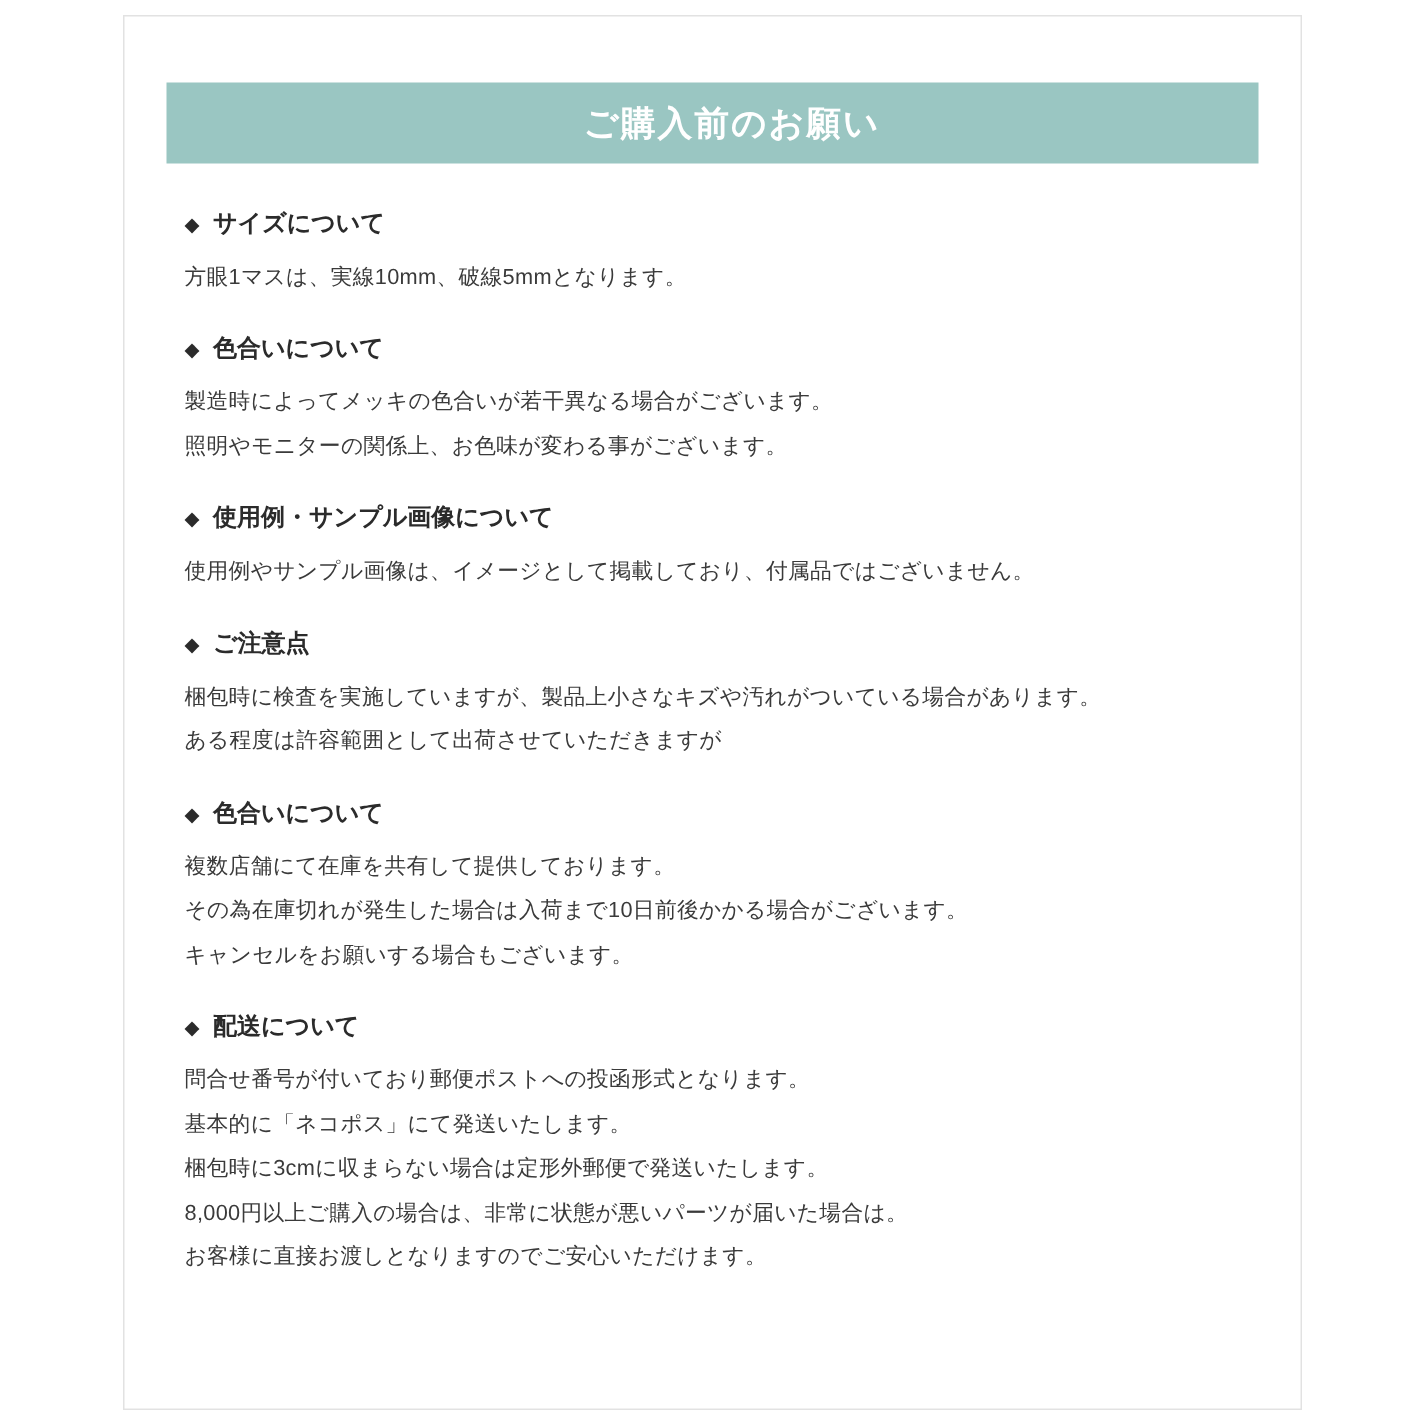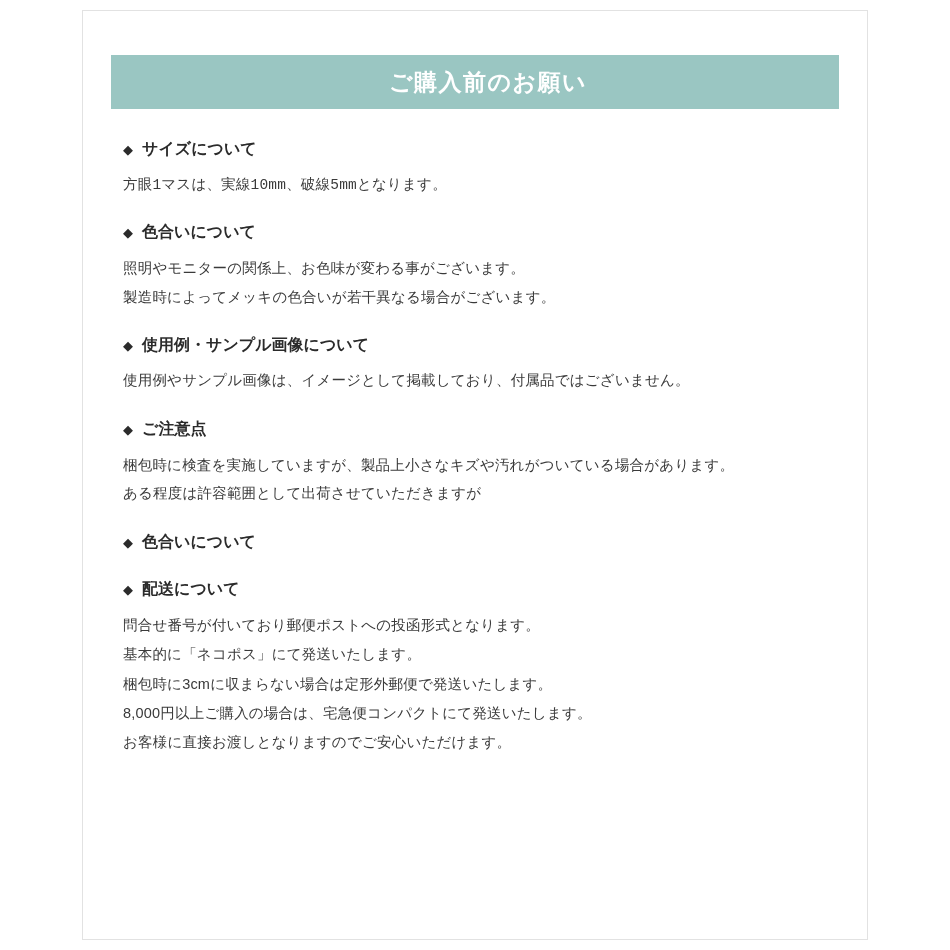--- a/index.html
+++ b/index.html
@@ -70,21 +70,20 @@
   }
   .sec-body p {
     margin: 0 0 7px 0;
     font-size: 14.5px;
     line-height: 1.55;
     color: #3a3a3a;
     letter-spacing: 0.2px;
   }
   .sec-body p:last-child {
     margin-bottom: 0;
-    font-family: Liberation Mono, monospace;
   }
 </style>
 </head>
 <body>
 
 <div class="page">
   <div class="card">
 
     <div class="banner">
       <div class="banner-title">ご購入前のお願い</div>
@@ -99,22 +98,22 @@
         <p>方眼1マスは、実線10mm、破線5mmとなります。</p>
       </div>
     </div>
 
     <div class="section">
       <div class="sec-head">
         <span class="diamond">◆</span>
         <span>色合いについて</span>
       </div>
       <div class="sec-body">
+        <p>製造時によってメッキの色合いが若干異なる場合がございます。</p>
         <p>照明やモニターの関係上、お色味が変わる事がございます。</p>
-        <p>製造時によってメッキの色合いが若干異なる場合がございます。</p>
       </div>
     </div>
 
     <div class="section">
       <div class="sec-head">
         <span class="diamond">◆</span>
         <span>使用例・サンプル画像について</span>
       </div>
       <div class="sec-body">
         <p>使用例やサンプル画像は、イメージとして掲載しており、付属品ではございません。</p>
@@ -130,30 +129,35 @@
         <p>梱包時に検査を実施していますが、製品上小さなキズや汚れがついている場合があります。</p>
         <p>ある程度は許容範囲として出荷させていただきますが</p>
       </div>
     </div>
 
     <div class="section">
       <div class="sec-head">
         <span class="diamond">◆</span>
         <span>色合いについて</span>
       </div>
+      <div class="sec-body">
+        <p>複数店舗にて在庫を共有して提供しております。</p>
+        <p>その為在庫切れが発生した場合は入荷まで10日前後かかる場合がございます。</p>
+        <p>キャンセルをお願いする場合もございます。</p>
+      </div>
     </div>
 
     <div class="section">
       <div class="sec-head">
         <span class="diamond">◆</span>
         <span>配送について</span>
       </div>
       <div class="sec-body">
         <p>問合せ番号が付いており郵便ポストへの投函形式となります。</p>
         <p>基本的に「ネコポス」にて発送いたします。</p>
         <p>梱包時に3cmに収まらない場合は定形外郵便で発送いたします。</p>
-        <p>8,000円以上ご購入の場合は、宅急便コンパクトにて発送いたします。</p>
+        <p>8,000円以上ご購入の場合は、非常に状態が悪いパーツが届いた場合は。</p>
         <p>お客様に直接お渡しとなりますのでご安心いただけます。</p>
       </div>
     </div>
 
   </div>
 </div>
 
 </body></html>

